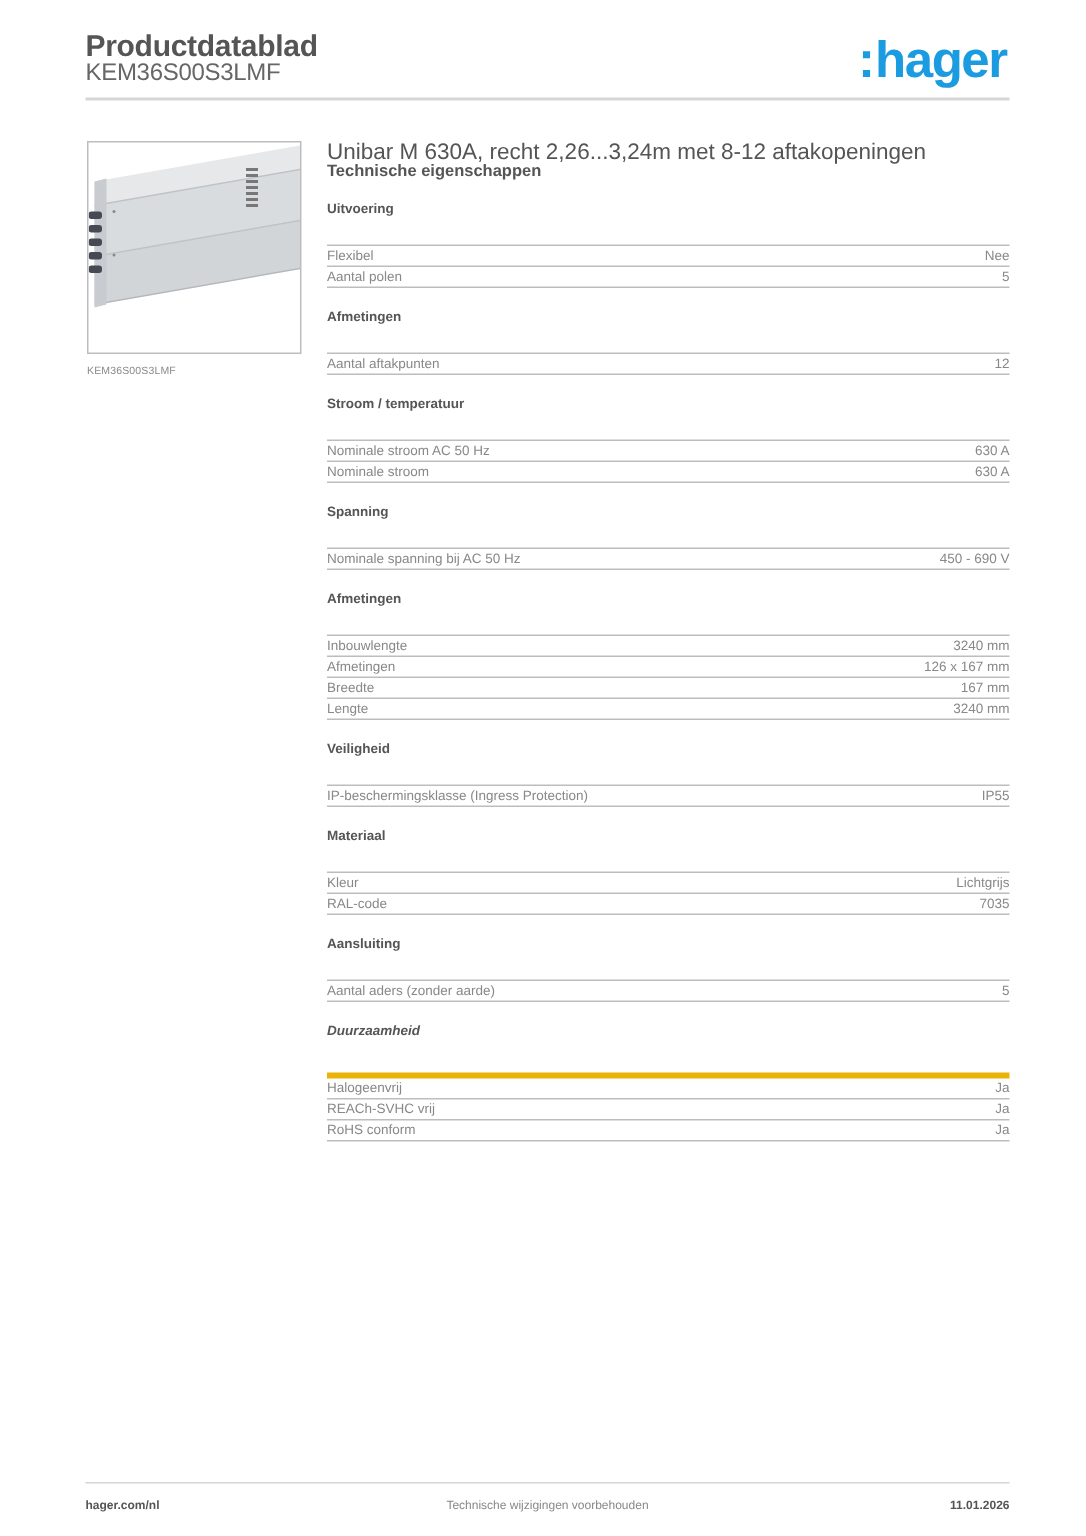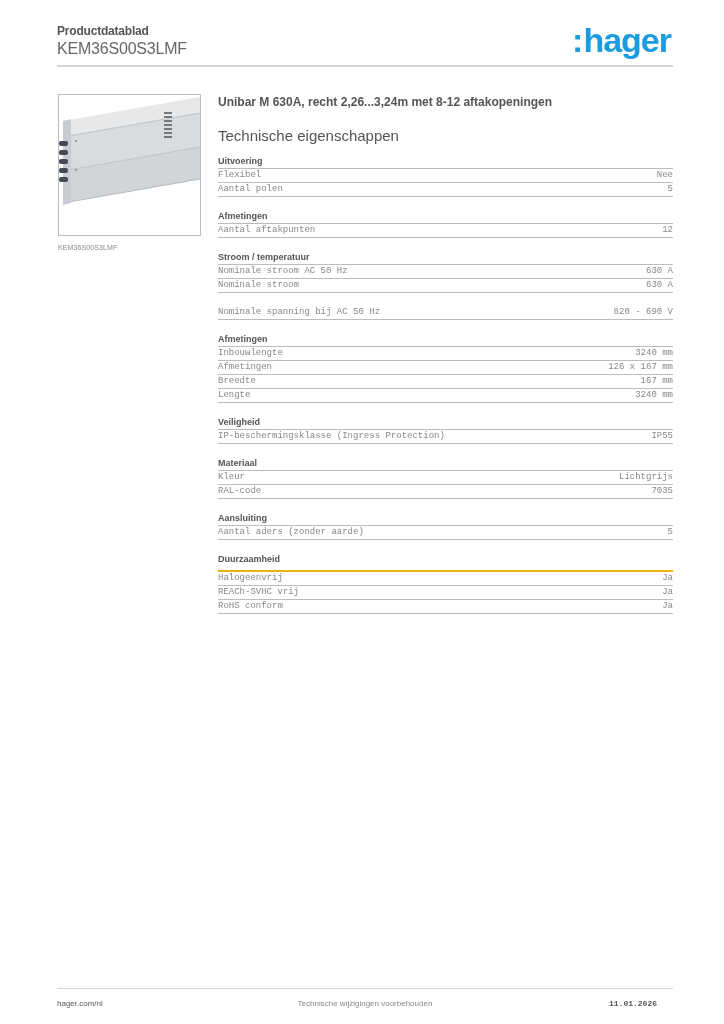--- a/index.html
+++ b/index.html
@@ -1,56 +1,56 @@
 <!DOCTYPE html>
 <html><head>
   <meta charset="utf-8">
   <style>
     html, body { margin: 0; padding: 0; background: #ffffff; }
     body {
       width: 724px; height: 1024px; position: relative; overflow: hidden;
       font-family: "Liberation Sans", sans-serif; color: #555;
     }
     .header { position: absolute; left: 57px; top: 22px; width: 616px; }
-    .doc-title { font-size: 12px; font-weight: bold; color: #555; line-height: 18px; letter-spacing: -0.2px; }
+    .doc-title { font-size: 20px; font-weight: bold; color: #555; line-height: 18px; letter-spacing: -0.2px; }
     .doc-code { font-size: 16px; color: #666; line-height: 18px; letter-spacing: -0.2px; }
     .logo {
       position: absolute; right: 2px; top: 4px; font-size: 34px; font-weight: bold;
       color: #1b9be0; letter-spacing: -1px; line-height: 28px;
     }
     .logo .colon { color: #1b9be0; margin-right: 1px; }
     .header-rule { position: absolute; left: 57px; top: 65px; width: 616px; height: 2px; background: #d6d6d6; }
 
     .product-image {
       position: absolute; left: 58px; top: 94px; width: 143px; height: 142px;
       border: 1px solid #bdbdbd; box-sizing: border-box; background: #fff; overflow: hidden;
     }
     .image-caption { position: absolute; left: 58px; top: 244px; font-size: 7px; color: #8a8a8a; letter-spacing: 0.1px; }
 
     .content { position: absolute; left: 218px; top: 96px; width: 455px; }
-    .product-desc { font-size: 12px; font-weight: bold; color: #555; height: 12px; line-height: 12px; }
-    .tech-title { font-size: 15px; font-weight: normal; color: #555; margin-top: 22px; height: 12px; line-height: 12px; }
+    .product-desc { font-size: 15px; font-weight: normal; color: #555; height: 12px; line-height: 12px; }
+    .tech-title { font-size: 11px; font-weight: bold; color: #555; height: 12px; line-height: 12px; }
     .section { margin-top: 13px; }
     .section:first-of-type { margin-top: 14px; }
     .section-title {
       font-size: 9px; font-weight: bold; color: #555; line-height: 12px; height: 12px;
-      border-bottom: 1px solid #bdbdbd; padding-bottom: 1px;
-    }
-    .section-title.spaced { height: 16px; border-bottom: 2px solid #eab308; }
+      border-bottom: 1px solid #bdbdbd; padding-bottom: 18px;
+    }
+    .section-title.spaced { height: 16px; border-bottom: 4px solid #eab308; font-style: italic; }
     .row {
       display: flex; justify-content: space-between; font-size: 9px; color: #888;
-      line-height: 13px; height: 13px; border-bottom: 1px solid #bdbdbd; font-family: Liberation Mono, monospace;
+      line-height: 13px; height: 13px; border-bottom: 1px solid #bdbdbd;
     }
     .row .value { text-align: center; }
 
     .footer-rule { position: absolute; left: 57px; top: 988px; width: 616px; height: 1px; background: #d6d6d6; }
     .footer { position: absolute; left: 57px; top: 999px; width: 616px; height: 12px; font-size: 8px; }
-    .footer-left { position: absolute; left: 0; top: 0; font-weight: normal; color: #555; }
+    .footer-left { position: absolute; left: 0; top: 0; font-weight: bold; color: #555; }
     .footer-center { position: absolute; left: 0; right: 0; top: 0; text-align: center; color: #888; }
-    .footer-right { position: absolute; right: 16px; top: 0; font-weight: bold; color: #555; font-family: Liberation Mono, monospace; }
+    .footer-right { position: absolute; right: 0; top: 0; font-weight: bold; color: #555; }
   </style>
 </head>
 <body>
 
 <div class="header">
   <div class="doc-title">Productdatablad</div>
   <div class="doc-code">KEM36S00S3LMF</div>
   <div class="logo"><span class="colon">:</span><span>hager</span></div>
 </div>
 <div class="header-rule"></div>
@@ -116,23 +116,24 @@
         <span class="label">Nominale stroom AC 50 Hz</span>
         <span class="value">630 A</span>
       </div>
     <div class="row">
         <span class="label">Nominale stroom</span>
         <span class="value">630 A</span>
       </div>
   </div>
 
   <div class="section">
+    <div class="section-title">Spanning</div>
     <div class="row">
         <span class="label">Nominale spanning bij AC 50 Hz</span>
-        <span class="value">820 - 690 V</span>
+        <span class="value">450 - 690 V</span>
       </div>
   </div>
 
   <div class="section">
     <div class="section-title">Afmetingen</div>
     <div class="row">
         <span class="label">Inbouwlengte</span>
         <span class="value">3240 mm</span>
       </div>
     <div class="row">

